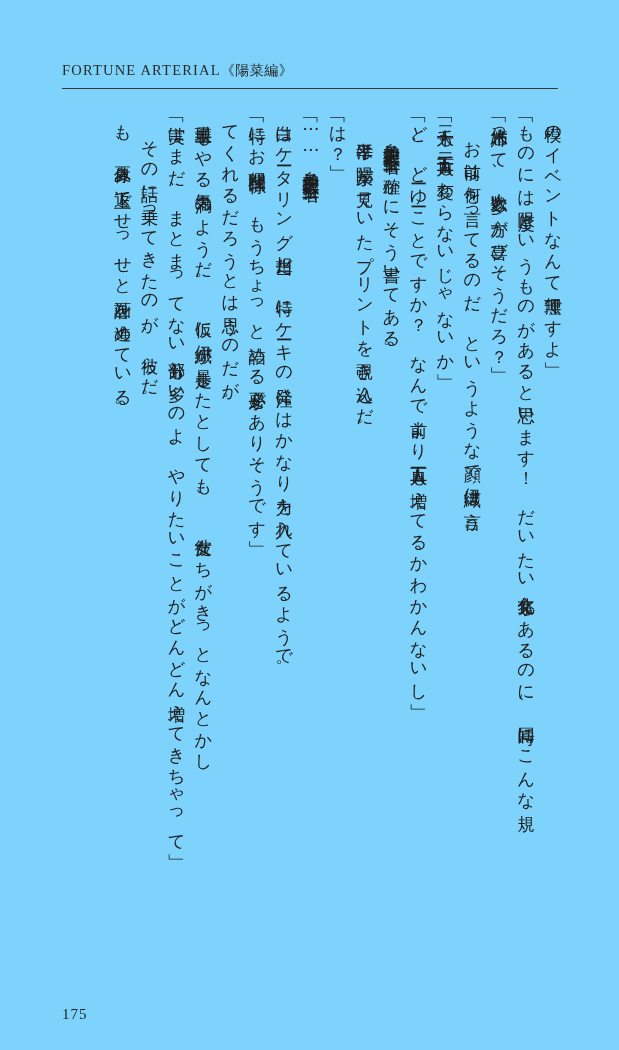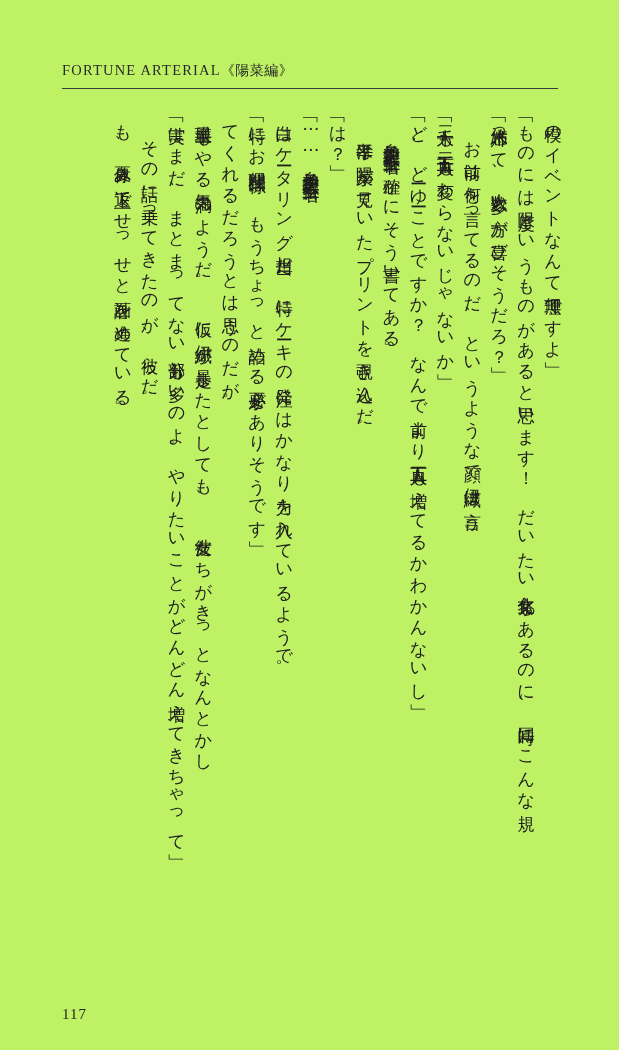--- a/index.html
+++ b/index.html
@@ -12,21 +12,21 @@
     height: 1050px;
     position: relative;
     font-family: "Liberation Serif", "DejaVu Serif", serif;
     color: #1a1a1a;
     overflow: hidden;
   }
 
   .page {
     position: absolute;
     inset: 0;
-    background: #bef264;
+    background: #7dd3fc;
   }
 
   
   .running-head {
     position: absolute;
     top: 62px;
     left: 62px;
     font-size: 14.5px;
     letter-spacing: 1.2px;
     color: #2a2a2a;
@@ -109,15 +109,15 @@
     <div class="col ind1">孝平は陽菜が見ていたプリントを覗き込んだ。</div>
     <div class="col ind1">参加予定人数二千五百名。確かにそう書いてある。</div>
     <div class="col">「ど、どーゆーことですか？　なんで前より五百人も増えてるかわかんないし」</div>
     <div class="col">「二千人も二千五百人も変わらないじゃないか」</div>
     <div class="col ind1">お前は何を言ってるのだ、というような顔で伊織は言う。</div>
     <div class="col">「悠木姉って、人数多い方が喜びそうだろ？」</div>
     <div class="col">「ものには限度というものがあると思います！　だいたい文化祭もあるのに、同時にこんな規</div>
     <div class="col">模のイベントなんて無理ですよ」</div>
   </div>
 
-  <div class="folio">117</div>
+  <div class="folio">175</div>
 
 </div>
 
 </body></html>

